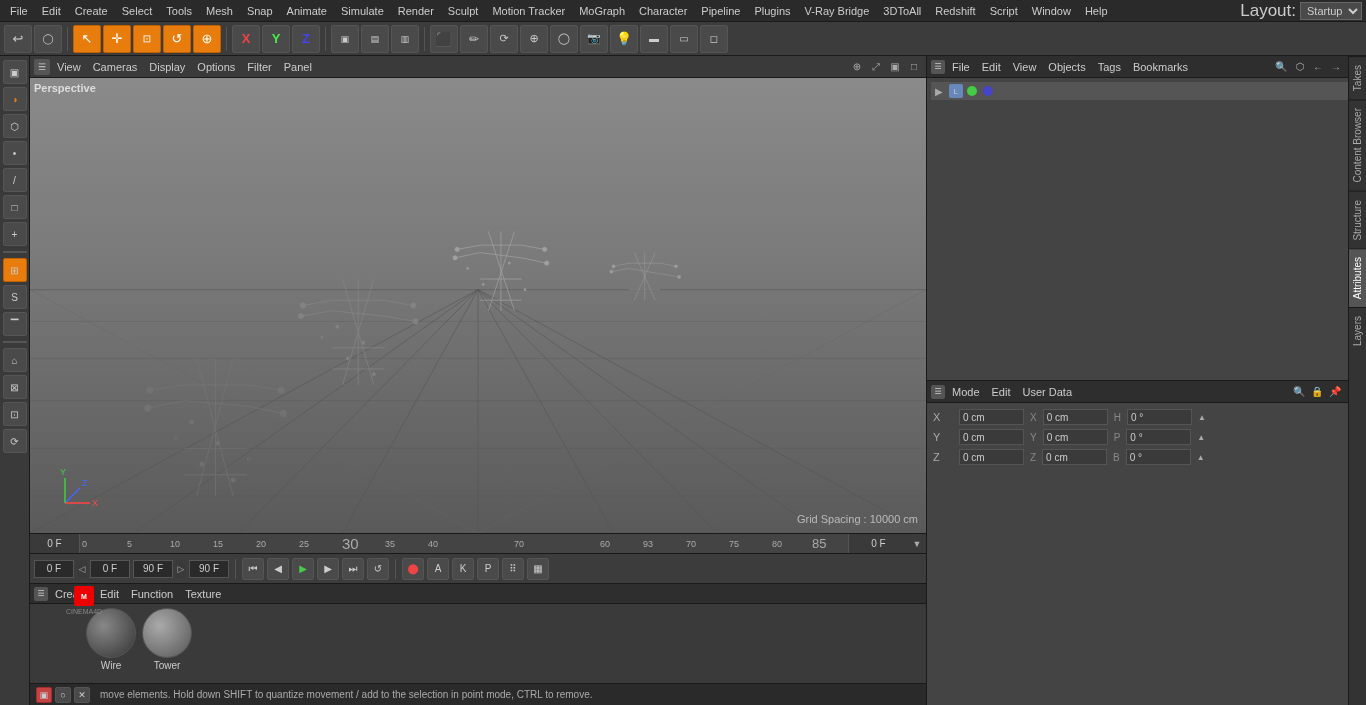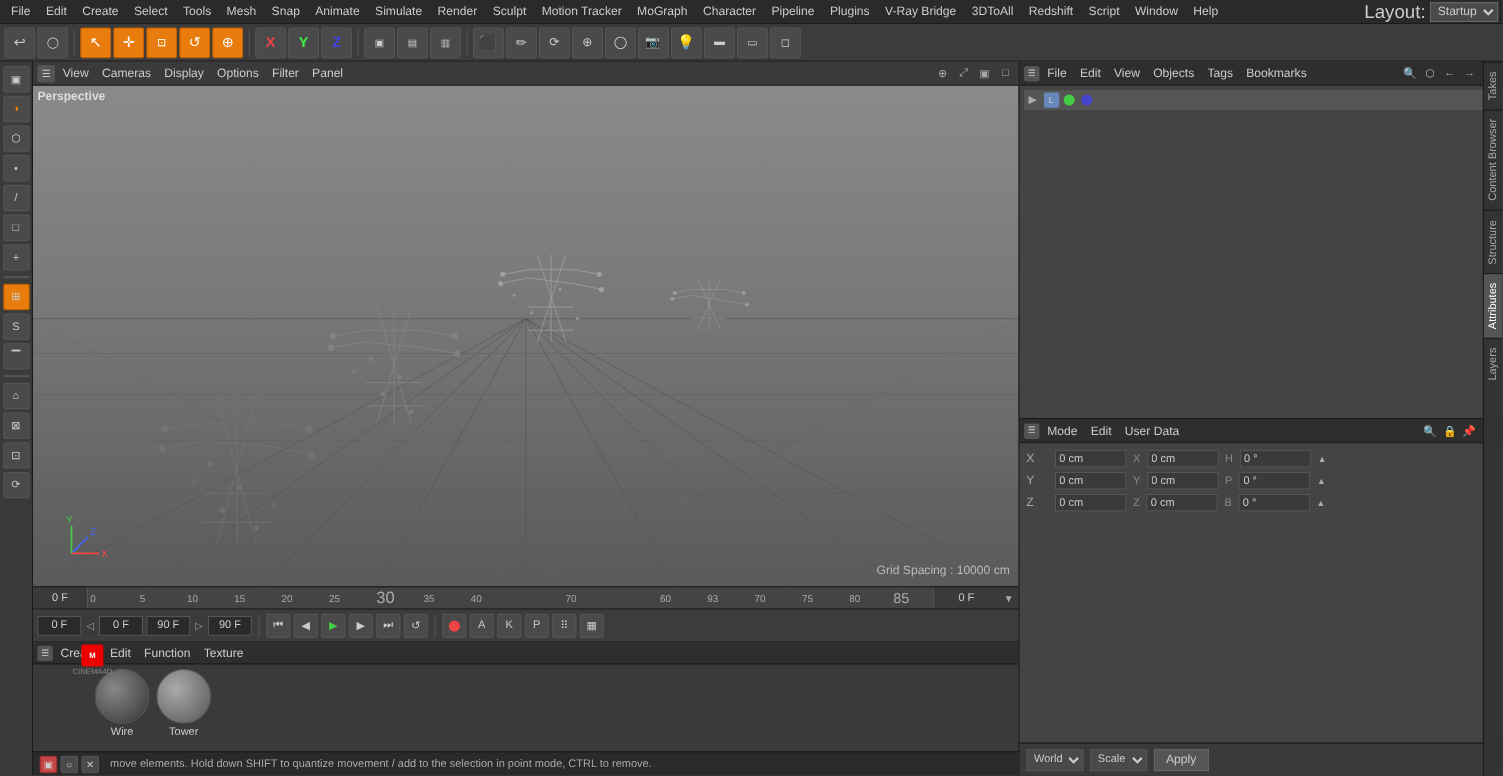--- a/index.html
+++ b/index.html
@@ -625,29 +625,20 @@
           <span class="attr-label">Z</span>
           <input type="text" class="attr-field" value="0 cm" style="">
           <span class="attr-unit">Z</span>
           <input type="text" class="attr-field" value="0 cm" style="">
           <span class="attr-unit">B</span>
           <input type="text" class="attr-field" value="0 °" style="">
           <div style="cursor:pointer;color:#aaa;font-size:8px;">▲</div>
         </div>
       </div>
 
-      <div id="coord-bar">
-        <select class="coord-select">
-          <option>World</option>
-        </select>
-        <select class="coord-select">
-          <option>Scale</option>
-        </select>
-        <button class="apply-btn">Apply</button>
-      </div>
     </div>
 
     <div style="position:absolute;right:0;top:0;bottom:0;width:18px;background:#333;border-left:1px solid #1a1a1a;display:flex;flex-direction:column;">
       <div class="right-tab">Takes</div>
       <div class="right-tab">Content Browser</div>
       <div class="right-tab">Structure</div>
       <div class="right-tab" style="color:#fff;background:#555;">Attributes</div>
       <div class="right-tab">Layers</div>
     </div>
   </div>

